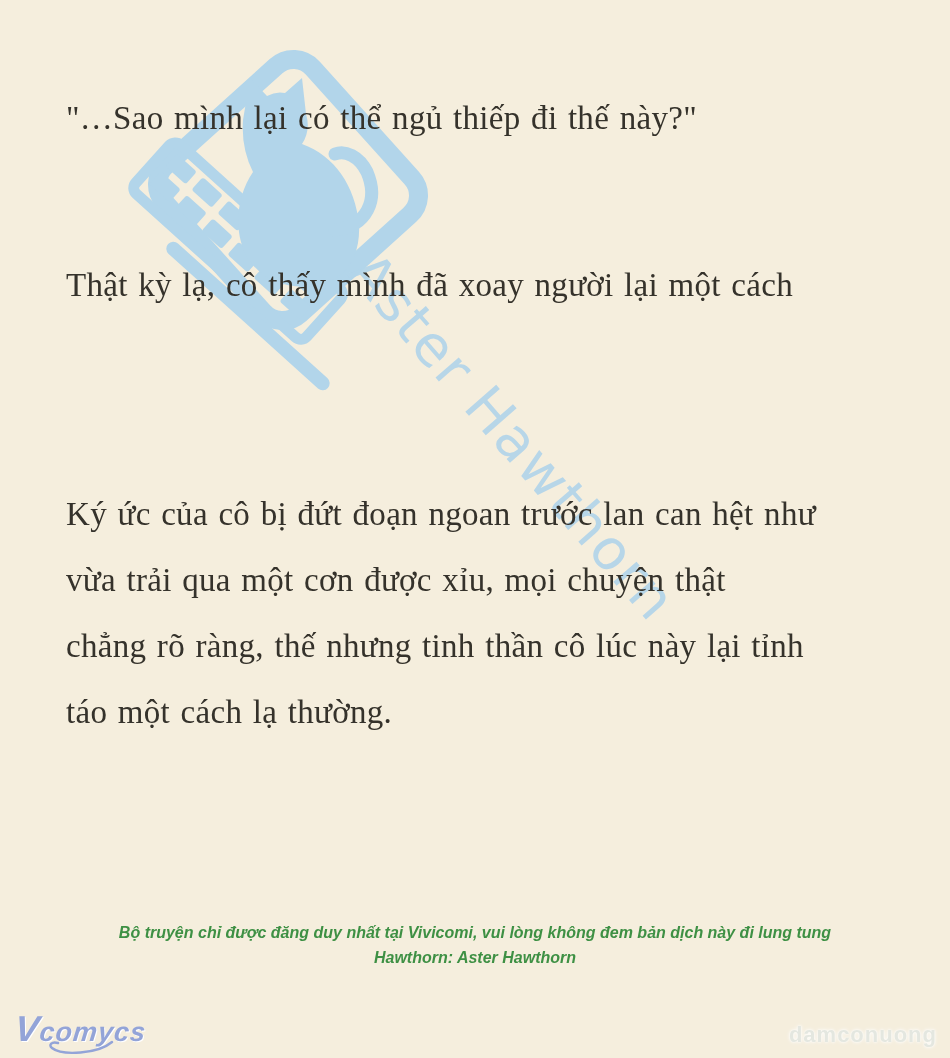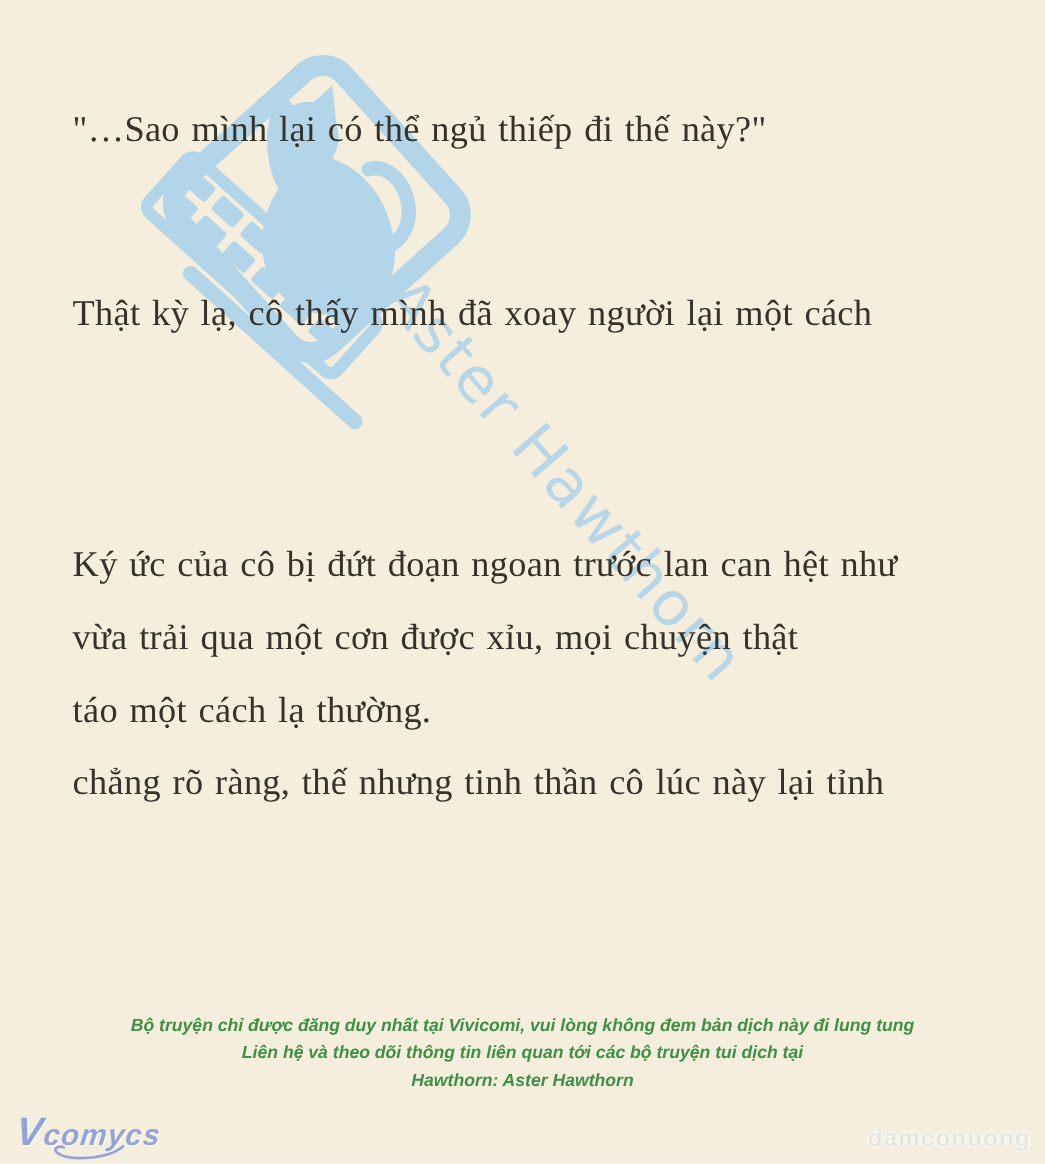--- a/index.html
+++ b/index.html
@@ -112,27 +112,26 @@
 
   <div class="quote tline">"…Sao mình lại có thể ngủ thiếp đi thế này?"</div>
 
   <div class="para p2">
     <div class="tline">Thật kỳ lạ, cô thấy mình đã xoay người lại một cách</div>
   </div>
 
   <div class="para p3">
     <div class="tline">Ký ức của cô bị đứt đoạn ngoan trước lan can hệt như</div>
     <div class="tline">vừa trải qua một cơn được xỉu, mọi chuyện thật</div>
+    <div class="tline">chẳng rõ ràng, thế nhưng tinh thần cô lúc này lại tỉnh</div>
     <div class="tline">táo một cách lạ thường.</div>
-    <div class="tline">chẳng rõ ràng, thế nhưng tinh thần cô lúc này lại tỉnh</div>
   </div>
 
   <div class="footer">
     <div>Bộ truyện chỉ được đăng duy nhất tại Vivicomi, vui lòng không đem bản dịch này đi lung tung</div>
-    <div>Liên hệ và theo dõi thông tin liên quan tới các bộ truyện tui dịch tại</div>
     <div>Hawthorn: Aster Hawthorn</div>
   </div>
 
   <div class="logo"><span class="big-v">V</span><span>comycs</span></div>
   <svg class="logo-flourish" viewBox="0 0 70 16" aria-hidden="true">
     <path d="M64,2 C50,14 14,16 4,8 C0,5 4,1 10,3" fill="none" stroke="var(--logo,#93a4d8)" stroke-width="2.5" stroke-linecap="round"></path>
   </svg>
 
   <div class="uploader">damconuong</div>
 

